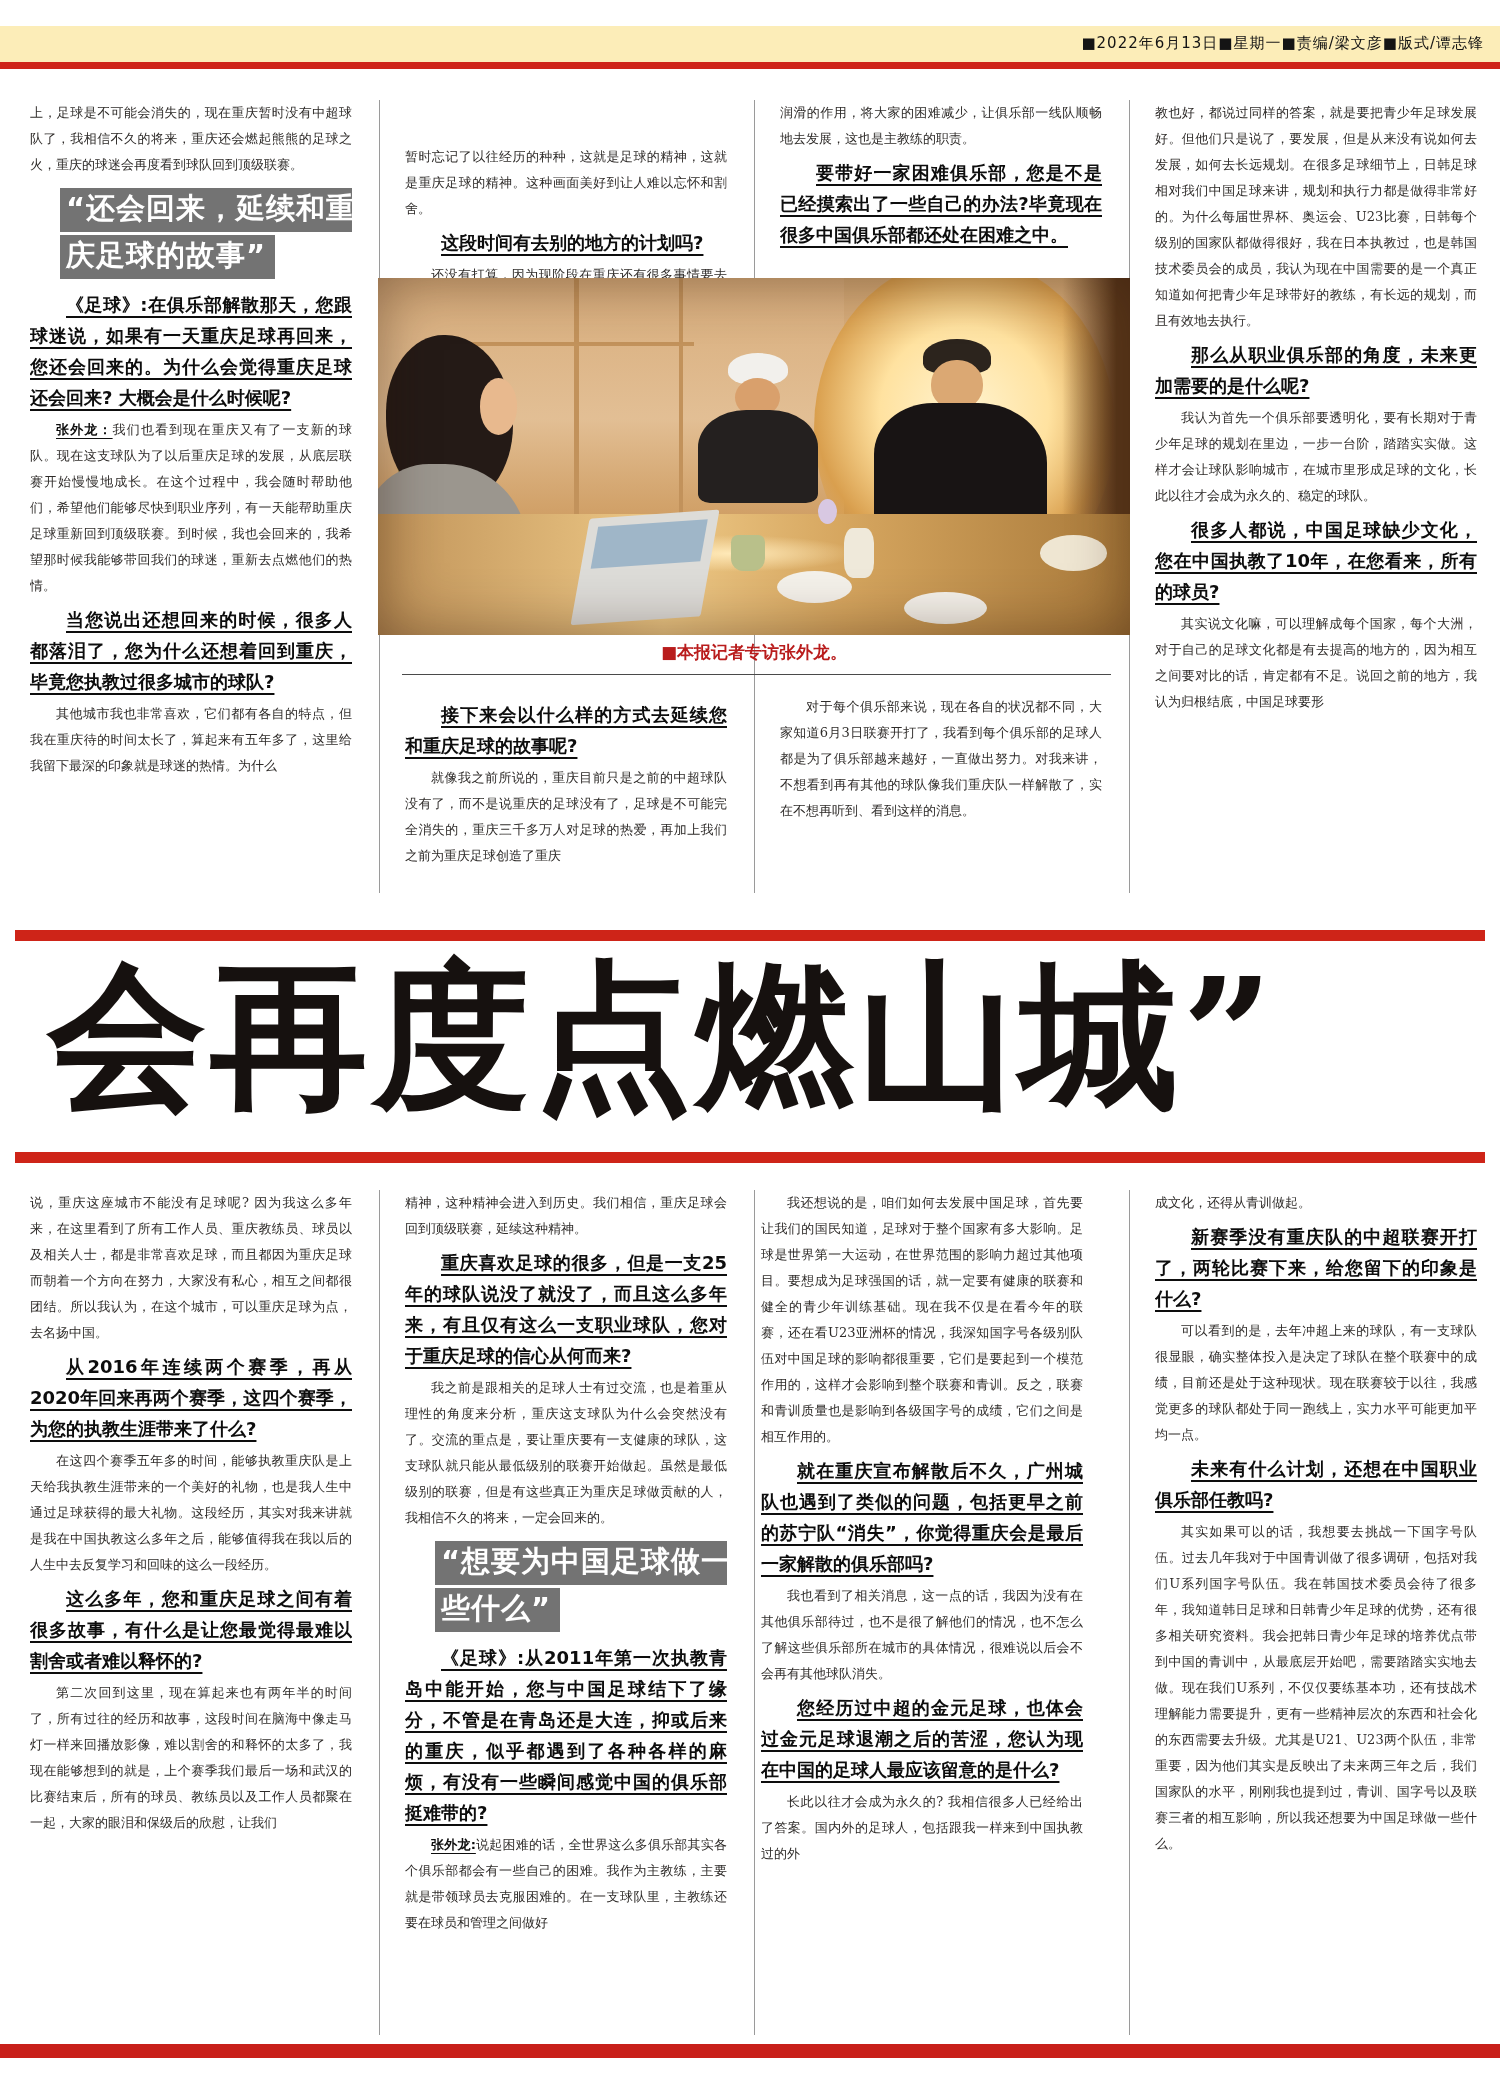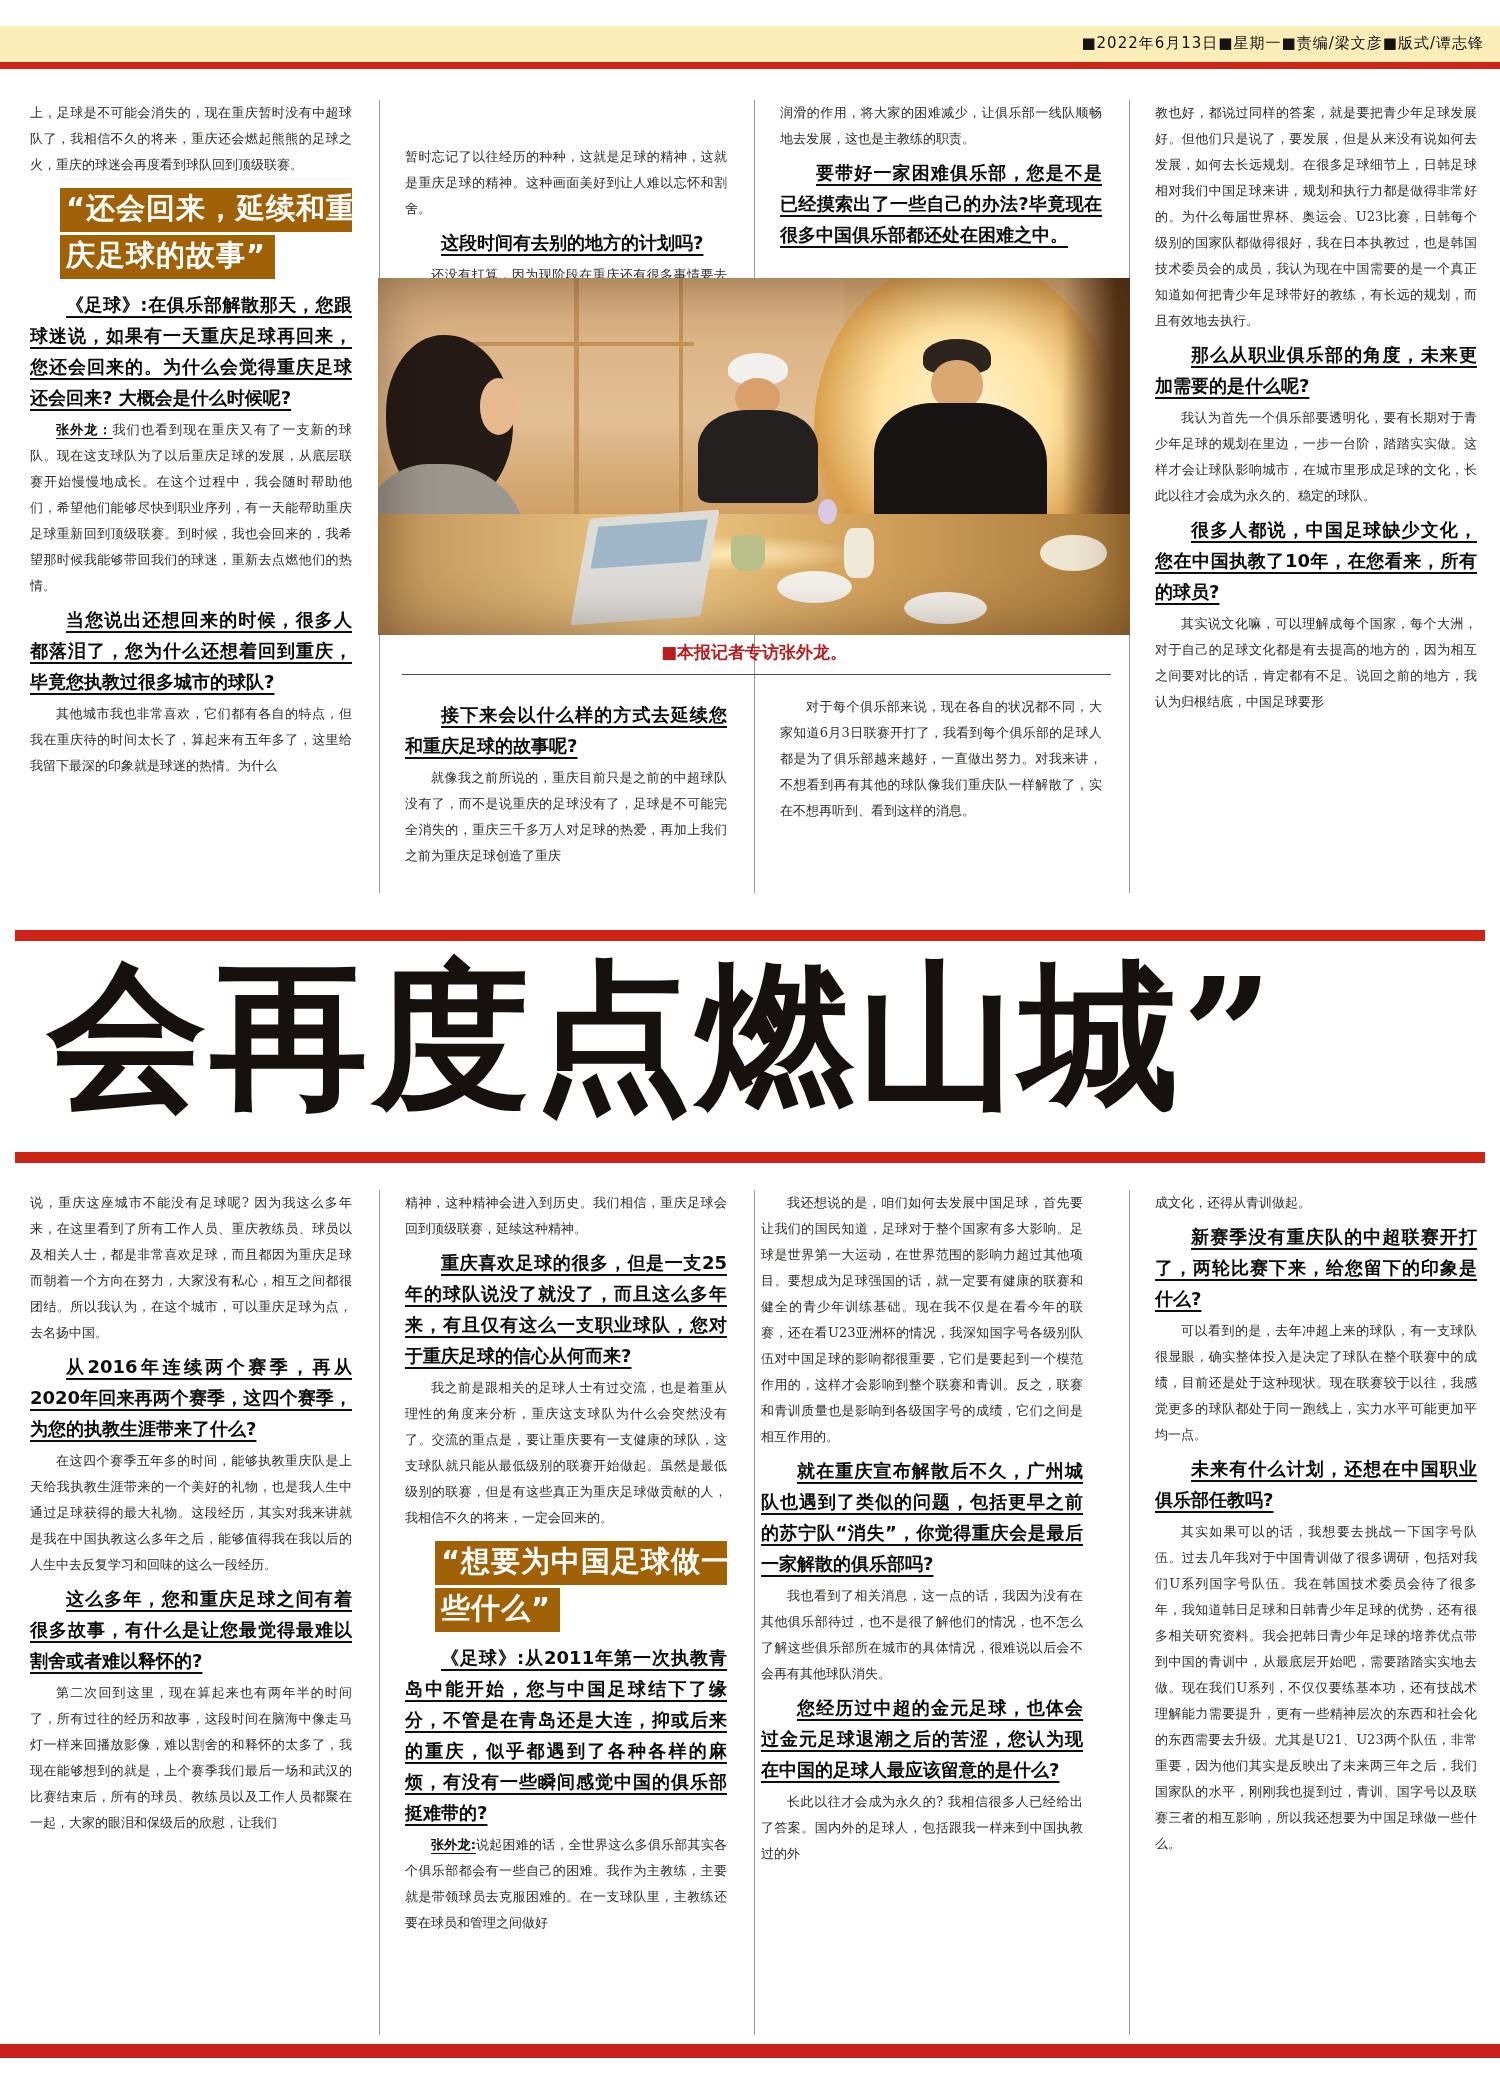--- a/index.html
+++ b/index.html
@@ -14,21 +14,21 @@
   .col{position:absolute;width:322px;overflow:hidden;text-align:justify;}
   .col p{margin:0;font-size:13px;line-height:26px;color:#2e2b29;}
   .col p.p,.col p.ans{text-indent:2em;}
   .col p.cont{text-indent:0;}
   .col p.q{font-family:"DejaVu Sans",sans-serif;font-weight:bold;color:#0d0d0d;
            font-size:18px;line-height:31px;margin:5px 0 4px 0;text-indent:2em;
            text-decoration:underline;text-decoration-thickness:1.5px;text-underline-offset:5px;}
   .prefix{font-family:"DejaVu Sans",sans-serif;font-weight:bold;color:#0d0d0d;
           text-decoration:underline;text-underline-offset:4px;}
   .rbox{margin:10px 0 10px 30px;}
-  .rbox .rline{display:block;width:max-content;max-width:292px;background:#a16207;color:#ffffff;
+  .rbox .rline{display:block;width:max-content;max-width:292px;background:#737373;color:#ffffff;
         font-family:"DejaVu Sans",sans-serif;font-weight:bold;font-size:29px;line-height:33px;
         padding:4px 9px 7px 6px;margin-bottom:3px;letter-spacing:1px;}
   .vline{position:absolute;width:1px;background:#9a9a9a;}
   
   .photo{position:absolute;left:378px;top:278px;width:752px;height:357px;overflow:hidden;
          background:linear-gradient(180deg,#d3a874 0%,#dcb488 38%,#c08d52 58%,#a9742f 100%);z-index:5;}
   .ph-mural{position:absolute;left:0;top:0;width:62%;height:72%;
          background:linear-gradient(180deg,#d8ad7c 0%,#e3c096 55%,#cf9c60 100%);opacity:.9;}
   .ph-beam1,.ph-beam2,.ph-beam3{position:absolute;background:#c2925b;}
   .ph-beam1{left:26%;top:0;width:5px;height:70%;}

